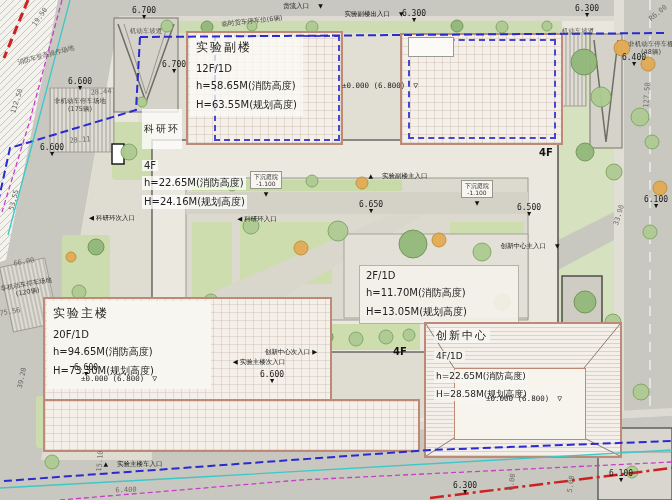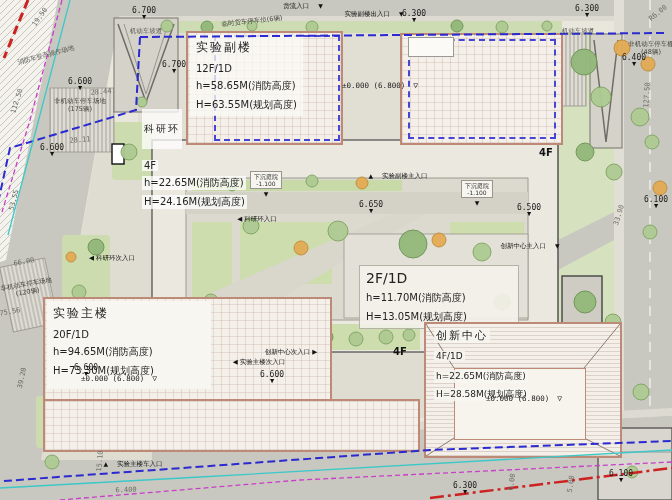--- a/index.html
+++ b/index.html
@@ -195,21 +195,21 @@
   </div>
 
   <div class="ann-free" style="left:142px;top:109px">
     <div class="ann-name" style="font-size:10px">科研环</div>
     <div class="ann-line" style="font-size:10px">4F</div>
     <div class="ann-line">h=22.65M(消防高度)</div>
     <div class="ann-line">H=24.16M(规划高度)</div>
   </div>
 
   <div class="ann-box2" style="left:359px;top:265px;width:160px">
-    <div class="ann-line" style="margin-top:0;font-size:14px">2F/1D</div>
+    <div class="ann-line" style="margin-top:0;font-size:10px">2F/1D</div>
     <div class="ann-line">h=11.70M(消防高度)</div>
     <div class="ann-line">H=13.05M(规划高度)</div>
   </div>
 
   <div class="bld" style="left:43px;top:297px;width:289px;height:122px">
     <div class="ann" style="left:2px;top:2px;width:152px;height:80px;background:#f8f6f1">
       <div class="ann-name">实验主楼</div>
       <div class="ann-line">20F/1D</div>
       <div class="ann-line">h=94.65M(消防高度)</div>
       <div class="ann-line">H=73.30M(规划高度)</div>
@@ -317,21 +317,21 @@
         <div class="tri">▼</div>
       </div>
       <div class="ent" style="left: 374px; top: 11px; transform: translateX(-50%);">
         <div>实验副楼出入口</div>
         <div class="tri">▼</div>
       </div>
       <div class="ent" style="left: 398px; top: 173px; transform: translateX(-50%);">
         <div class="tri">▲</div>
         <div>实验副楼主入口</div>
       </div>
-      <div class="ent" style="left: 112px; top: 215px; transform: translateX(-50%); margin-top: 40px;">
+      <div class="ent" style="left: 112px; top: 215px; transform: translateX(-50%);">
         <div>◀ 科研环次入口</div>
       </div>
       <div class="ent" style="left: 257px; top: 216px; transform: translateX(-50%);">
         <div>◀ 科研环入口</div>
       </div>
       <div class="ent" style="left: 530px; top: 243px; transform: translateX(-50%);">
         <div>创新中心主入口</div>
         <div class="tri">▼</div>
       </div>
       <div class="ent" style="left: 291px; top: 349px; transform: translateX(-50%);">

